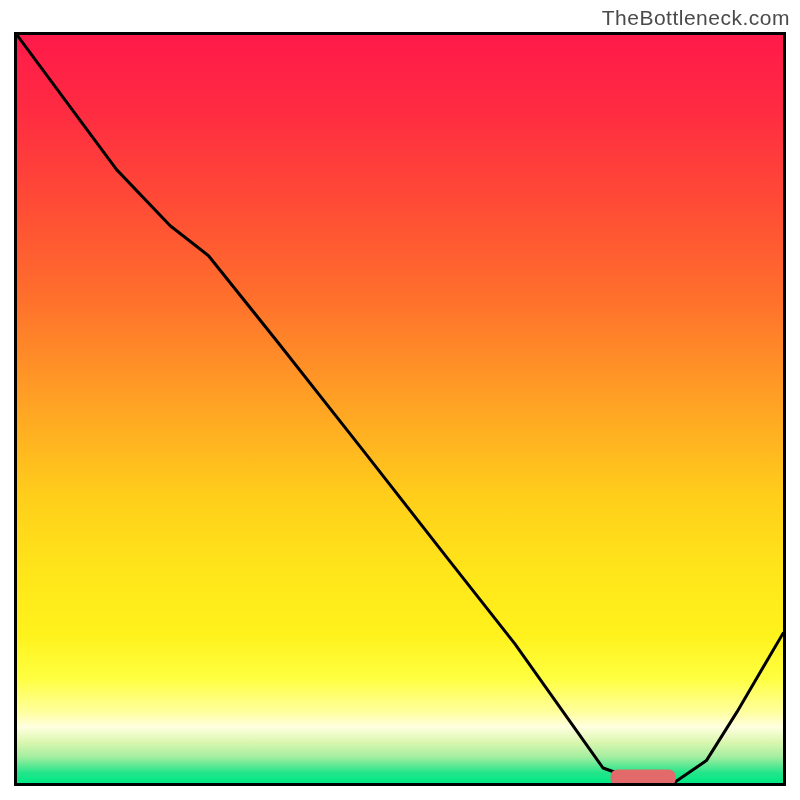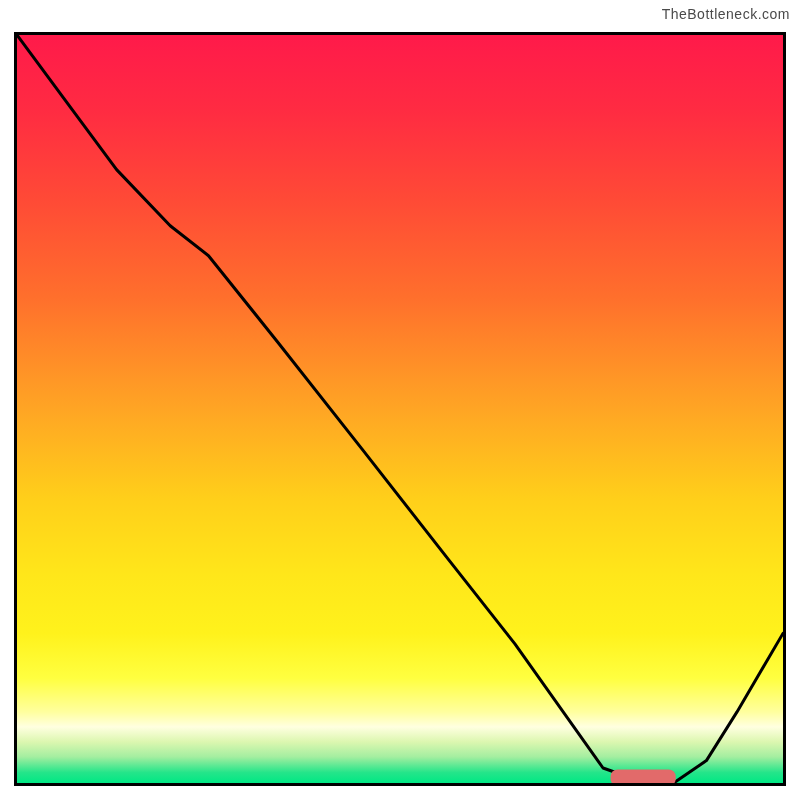--- a/index.html
+++ b/index.html
@@ -13,21 +13,21 @@
   .container {
     position: relative;
     width: 800px;
     height: 800px;
   }
   .watermark {
     position: absolute;
     top: 6px;
     right: 10px;
     color: #4a4a4a;
-    font-size: 14px;
+    font-size: 21px;
     font-weight: 400;
     letter-spacing: 0.5px;
     margin-left: 44px;
   }
   .plot-area {
     position: absolute;
     left: 14px;
     top: 32px;
     width: 772px;
     height: 754px;

